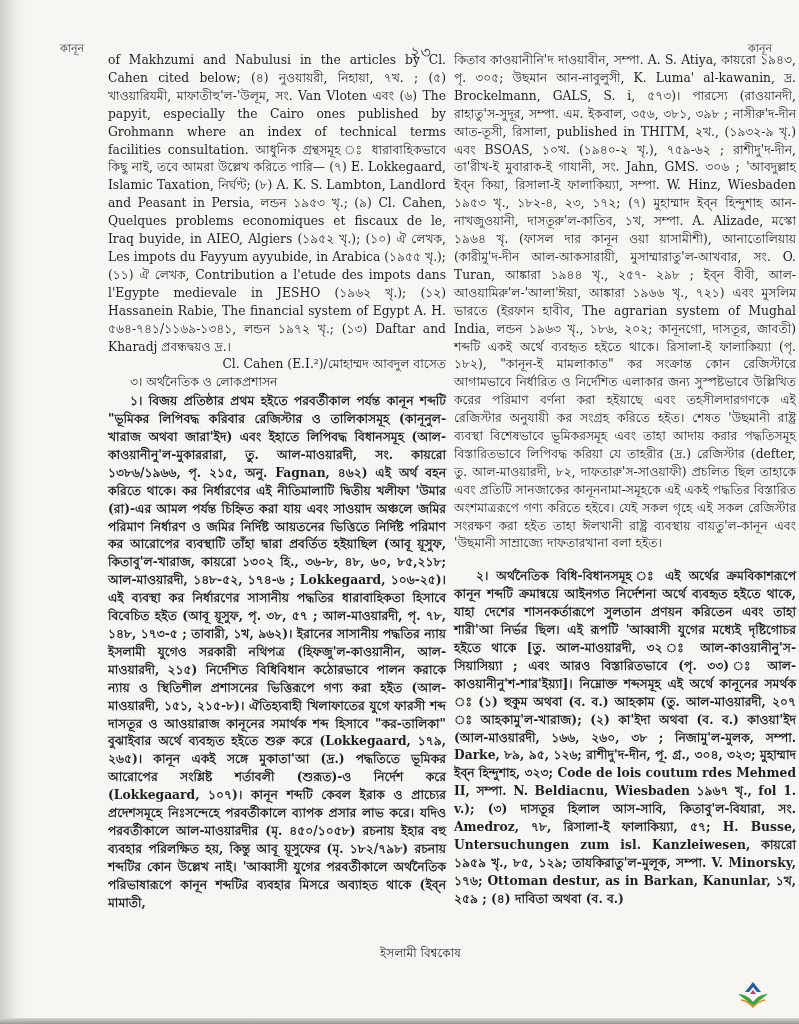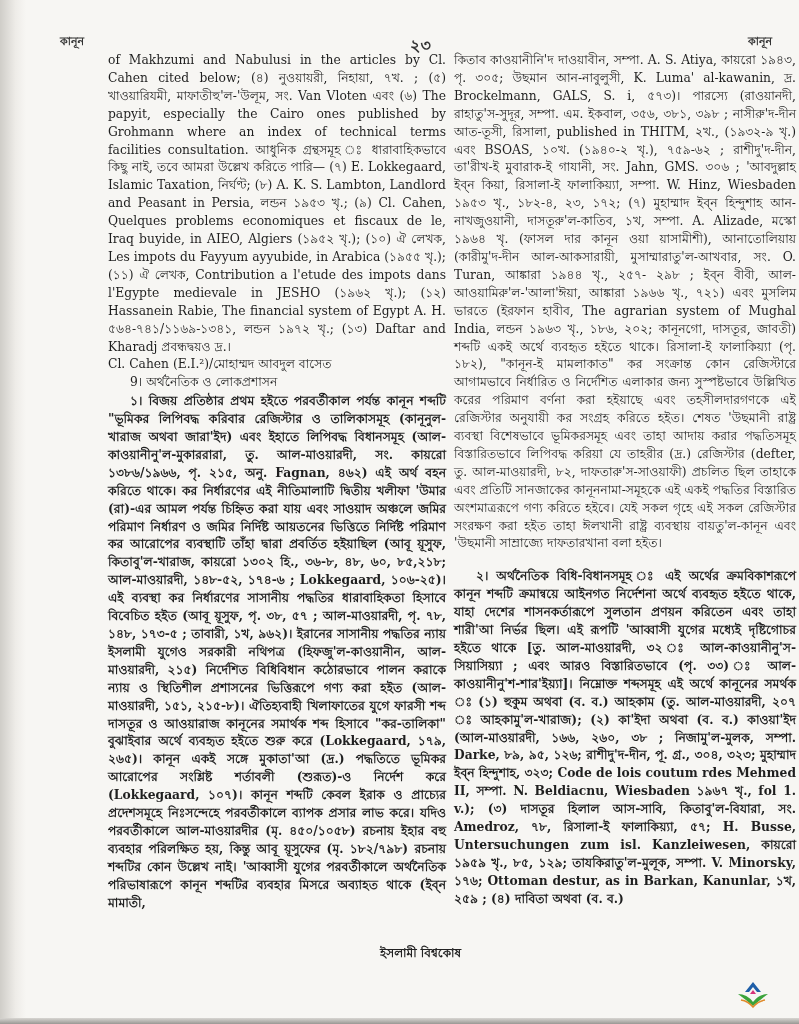--- a/index.html
+++ b/index.html
@@ -11,54 +11,54 @@
   }
   .page-shade {
     position:absolute; left:0; top:0; width:26px; height:1024px;
     background:linear-gradient(to right,#cfcdc8,#eeece8 60%,#f7f6f3);
   }
   .bottom-shade {
     position:absolute; left:0; bottom:0; width:799px; height:6px;
     background:linear-gradient(to bottom,#d8d6d2,#9a9894);
   }
   .running-head {
-    position:absolute; top:33px; font-size:11px; color:#333;font-weight:bold;
+    position:absolute; top:40px; font-size:11px; color:#333;
   }
   .rh-left { left:60px; }
   .rh-center { left:410px; font-size:16px; }
   .rh-right { left:748px; }
   .column {
     position:absolute; top:52px; width:338px;
     font-size:12.3px; line-height:17.9px; text-align:justify;margin-left:48px;
   }
   .col-left { left:60px; }
   .col-right { left:406px; width:342px; }
   .column p { margin:0; }
   .indent { text-indent:22px;font-weight:bold; }
-  .sig { margin:0; }
+  .sig { text-align:right; margin:0; }
   .section-head { margin:0; padding-left:22px; }
   .footer-title {
-    position:absolute; top:944px; left:380px; font-size:12px; color:#222;font-weight:bold;
+    position:absolute; top:944px; left:380px; font-size:12px; color:#222;
   }
   .logo { position:absolute; left:735px; top:980px; width:36px; height:30px; }
   .spacer { height:14px; }
 </style>
 </head>
 <body>
 
 <div class="page-shade"></div>
 
 <div class="running-head rh-left">কানূন</div>
 <div class="running-head rh-center">২৩</div>
 <div class="running-head rh-right">কানূন</div>
 
 <div class="column col-left">
   <p>of Makhzumi and Nabulusi in the articles by Cl. Cahen cited below; (৪) নুওয়ায়রী, নিহায়া, ৭খ. ; (৫) খাওয়ারিযমী, মাফাতীহু'ল-'উলূম, সং. Van Vloten এবং (৬) The papyit, especially the Cairo ones published by Grohmann where an index of technical terms facilities consultation. আধুনিক গ্রন্থসমূহ ঃ ধারাবাহিকভাবে কিছু নাই, তবে আমরা উল্লেখ করিতে পারি— (৭) E. Lokkegaard, Islamic Taxation, নির্ঘণ্ট; (৮) A. K. S. Lambton, Landlord and Peasant in Persia, লন্ডন ১৯৫৩ খৃ.; (৯) Cl. Cahen, Quelques problems economiques et fiscaux de le, Iraq buyide, in AIEO, Algiers (১৯৫২ খৃ.); (১০) ঐ লেখক, Les impots du Fayyum ayyubide, in Arabica (১৯৫৫ খৃ.); (১১) ঐ লেখক, Contribution a l'etude des impots dans l'Egypte medievale in JESHO (১৯৬২ খৃ.); (১২) Hassanein Rabie, The financial system of Egypt A. H. ৫৬৪-৭৪১/১১৬৯-১৩৪১, লন্ডন ১৯৭২ খৃ.; (১৩) Daftar and Kharadj প্রবন্ধদ্বয়ও দ্র.।</p>
   <p class="sig">Cl. Cahen (E.I.²)/মোহাম্মদ আবদুল বাসেত</p>
-  <p class="section-head">9। অর্থনৈতিক ও লোকপ্রশাসন</p>
+  <p class="section-head">৩। অর্থনৈতিক ও লোকপ্রশাসন</p>
   <p class="indent">১। বিজয় প্রতিষ্ঠার প্রথম হইতে পরবর্তীকাল পর্যন্ত কানূন শব্দটি "ভূমিকর লিপিবদ্ধ করিবার রেজিস্টার ও তালিকাসমূহ (কানূনুল-খারাজ অথবা জারা'ইদ) এবং ইহাতে লিপিবদ্ধ বিধানসমূহ (আল-কাওয়ানীনু'ল-মুকাররারা, তু. আল-মাওয়ারদী, সং. কায়রো ১৩৮৬/১৯৬৬, পৃ. ২১৫, অনু. Fagnan, ৪৬২) এই অর্থ বহন করিতে থাকে। কর নির্ধারণের এই নীতিমালাটি দ্বিতীয় খলীফা 'উমার (রা)-এর আমল পর্যন্ত চিহ্নিত করা যায় এবং সাওয়াদ অঞ্চলে জমির পরিমাণ নির্ধারণ ও জমির নির্দিষ্ট আয়তনের ভিত্তিতে নির্দিষ্ট পরিমাণ কর আরোপের ব্যবস্থাটি তাঁহা দ্বারা প্রবর্তিত হইয়াছিল (আবূ য়ূসুফ, কিতাবু'ল-খারাজ, কায়রো ১৩০২ হি., ৩৬-৮, ৪৮, ৬০, ৮৫,২১৮; আল-মাওয়ারদী, ১৪৮-৫২, ১৭৪-৬ ; Lokkegaard, ১০৬-২৫)। এই ব্যবস্থা কর নির্ধারণের সাসানীয় পদ্ধতির ধারাবাহিকতা হিসাবে বিবেচিত হইত (আবূ য়ূসুফ, পৃ. ৩৮, ৫৭ ; আল-মাওয়ারদী, পৃ. ৭৮, ১৪৮, ১৭৩-৫ ; তাবারী, ১খ, ৯৬২)। ইরানের সাসানীয় পদ্ধতির ন্যায় ইসলামী যুগেও সরকারী নথিপত্র (হিফজু'ল-কাওয়ানীন, আল-মাওয়ারদী, ২১৫) নির্দেশিত বিধিবিধান কঠোরভাবে পালন করাকে ন্যায় ও স্থিতিশীল প্রশাসনের ভিত্তিরূপে গণ্য করা হইত (আল-মাওয়ারদী, ১৫১, ২১৫-৮)। ঐতিহ্যবাহী খিলাফাতের যুগে ফারসী শব্দ দাসতূর ও আওয়ারাজ কানূনের সমার্থক শব্দ হিসাবে "কর-তালিকা" বুঝাইবার অর্থে ব্যবহৃত হইতে শুরু করে (Lokkegaard, ১৭৯, ২৬৫)। কানূন একই সঙ্গে মুকাতা'আ (দ্র.) পদ্ধতিতে ভূমিকর আরোপের সংশ্লিষ্ট শর্তাবলী (শুরূত)-ও নির্দেশ করে (Lokkegaard, ১০৭)। কানূন শব্দটি কেবল ইরাক ও প্রাচ্যের প্রদেশসমূহে নিঃসন্দেহে পরবর্তীকালে ব্যাপক প্রসার লাভ করে। যদিও পরবর্তীকালে আল-মাওয়ারদীর (মৃ. ৪৫০/১০৫৮) রচনায় ইহার বহু ব্যবহার পরিলক্ষিত হয়, কিন্তু আবূ য়ূসুফের (মৃ. ১৮২/৭৯৮) রচনায় শব্দটির কোন উল্লেখ নাই। 'আব্বাসী যুগের পরবর্তীকালে অর্থনৈতিক পরিভাষারূপে কানূন শব্দটির ব্যবহার মিসরে অব্যাহত থাকে (ইব্ন মামাতী,</p>
 </div>
 
 <div class="column col-right">
   <p>কিতাব কাওয়ানীনি'দ দাওয়াবীন, সম্পা. A. S. Atiya, কায়রো ১৯৪৩, পৃ. ৩০৫; উছমান আন-নাবুলুসী, K. Luma' al-kawanin, দ্র. Brockelmann, GALS, S. i, ৫৭৩)। পারস্যে (রাওয়ানদী, রাহাতু'স-সুদূর, সম্পা. এম. ইকবাল, ৩৫৬, ৩৮১, ৩৯৮ ; নাসীরু'দ-দীন আত-তূসী, রিসালা, published in THITM, ২খ., (১৯৩২-৯ খৃ.) এবং BSOAS, ১০খ. (১৯৪০-২ খৃ.), ৭৫৯-৬২ ; রাশীদু'দ-দীন, তা'রীখ-ই মুবারাক-ই গাযানী, সং. Jahn, GMS. ৩০৬ ; 'আবদুল্লাহ ইব্ন কিয়া, রিসালা-ই ফালাকিয়্যা, সম্পা. W. Hinz, Wiesbaden ১৯৫৩ খৃ., ১৮২-৪, ২৩, ১৭২; (৭) মুহাম্মাদ ইব্ন হিন্দুশাহ আন-নাখজুওয়ানী, দাসতূরু'ল-কাতিব, ১খ, সম্পা. A. Alizade, মস্কো ১৯৬৪ খৃ. (ফাসল দার কানূন ওয়া য়াসামীশী), আনাতোলিয়ায় (কারীমু'দ-দীন আল-আকসারায়ী, মুসাম্মারাতু'ল-আখবার, সং. O. Turan, আঙ্কারা ১৯৪৪ খৃ., ২৫৭- ২৯৮ ; ইব্ন বীবী, আল-আওয়ামিরু'ল-'আলা'ঈয়া, আঙ্কারা ১৯৬৬ খৃ., ৭২১) এবং মুসলিম ভারতে (ইরফান হাবীব, The agrarian system of Mughal India, লন্ডন ১৯৬৩ খৃ., ১৮৬, ২০২; কানূনগো, দাসতূর, জাবতী) শব্দটি একই অর্থে ব্যবহৃত হইতে থাকে। রিসালা-ই ফালাকিয়্যা (পৃ. ১৮২), "কানূন-ই মামলাকাত" কর সংক্রান্ত কোন রেজিস্টারে আগামভাবে নির্ধারিত ও নির্দেশিত এলাকার জন্য সুস্পষ্টভাবে উল্লিখিত করের পরিমাণ বর্ণনা করা হইয়াছে এবং তহসীলদারগণকে এই রেজিস্টার অনুযায়ী কর সংগ্রহ করিতে হইত। শেষত 'উছমানী রাষ্ট্র ব্যবস্থা বিশেষভাবে ভূমিকরসমূহ এবং তাহা আদায় করার পদ্ধতিসমূহ বিস্তারিতভাবে লিপিবদ্ধ করিয়া যে তাহরীর (দ্র.) রেজিস্টার (defter, তু. আল-মাওয়ারদী, ৮২, দাফতারু'স-সাওয়াফী) প্রচলিত ছিল তাহাকে এবং প্রতিটি সানজাকের কানূননামা-সমূহকে এই একই পদ্ধতির বিস্তারিত অংশমাত্ররূপে গণ্য করিতে হইবে। যেই সকল গৃহে এই সকল রেজিস্টার সংরক্ষণ করা হইত তাহা ঈলখানী রাষ্ট্র ব্যবস্থায় বায়তু'ল-কানূন এবং 'উছমানী সাম্রাজ্যে দাফতারখানা বলা হইত।</p>
   <div class="spacer"></div>
   <p class="indent">২। অর্থনৈতিক বিধি-বিধানসমূহ ঃ এই অর্থের ক্রমবিকাশরূপে কানূন শব্দটি ক্রমান্বয়ে আইনগত নির্দেশনা অর্থে ব্যবহৃত হইতে থাকে, যাহা দেশের শাসনকর্তারূপে সুলতান প্রণয়ন করিতেন এবং তাহা শারী'আ নির্ভর ছিল। এই রূপটি 'আব্বাসী যুগের মধ্যেই দৃষ্টিগোচর হইতে থাকে [তু. আল-মাওয়ারদী, ৩২ ঃ আল-কাওয়ানীনু'স-সিয়াসিয়্যা ; এবং আরও বিস্তারিতভাবে (পৃ. ৩৩) ঃ আল-কাওয়ানীনু'শ-শার'ইয়্যা]। নিম্নোক্ত শব্দসমূহ এই অর্থে কানূনের সমর্থক ঃ (১) হুকুম অথবা (ব. ব.) আহকাম (তু. আল-মাওয়ারদী, ২০৭ ঃ আহকামু'ল-খারাজ); (২) কা'ইদা অথবা (ব. ব.) কাওয়া'ইদ (আল-মাওয়ারদী, ১৬৬, ২৬০, ৩৮ ; নিজামু'ল-মুলক, সম্পা. Darke, ৮৯, ৯৫, ১২৬; রাশীদু'দ-দীন, পূ. গ্র., ৩০৪, ৩২৩; মুহাম্মাদ ইব্ন হিন্দুশাহ, ৩২৩; Code de lois coutum rdes Mehmed II, সম্পা. N. Beldiacnu, Wiesbaden ১৯৬৭ খৃ., fol 1. v.); (৩) দাসতূর হিলাল আস-সাবি, কিতাবু'ল-বিযারা, সং. Amedroz, ৭৮, রিসালা-ই ফালাকিয়্যা, ৫৭; H. Busse, Untersuchungen zum isl. Kanzleiwesen, কায়রো ১৯৫৯ খৃ., ৮৫, ১২৯; তাযকিরাতু'ল-মুলূক, সম্পা. V. Minorsky, ১৭৬; Ottoman destur, as in Barkan, Kanunlar, ১খ, ২৫৯ ; (৪) দাবিতা অথবা (ব. ব.)</p>
 </div>
 
 <div class="footer-title">ইসলামী বিশ্বকোষ</div>

